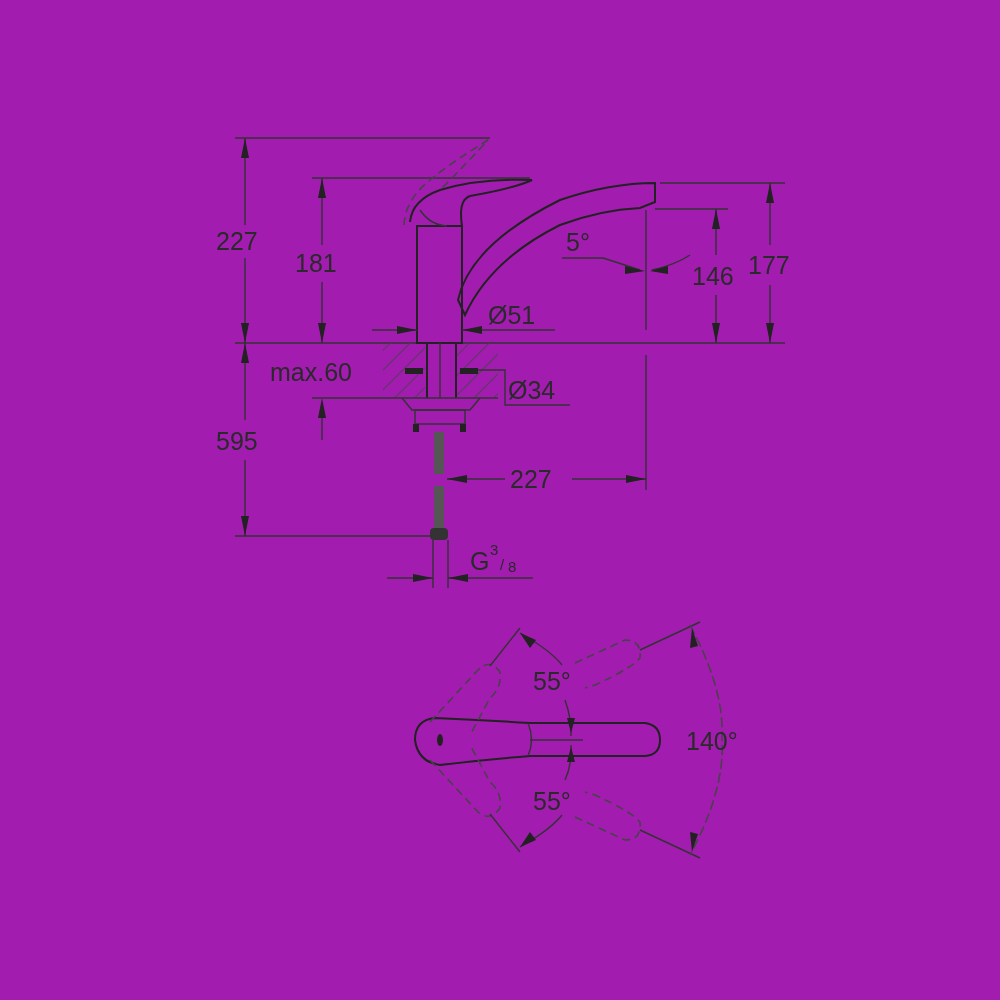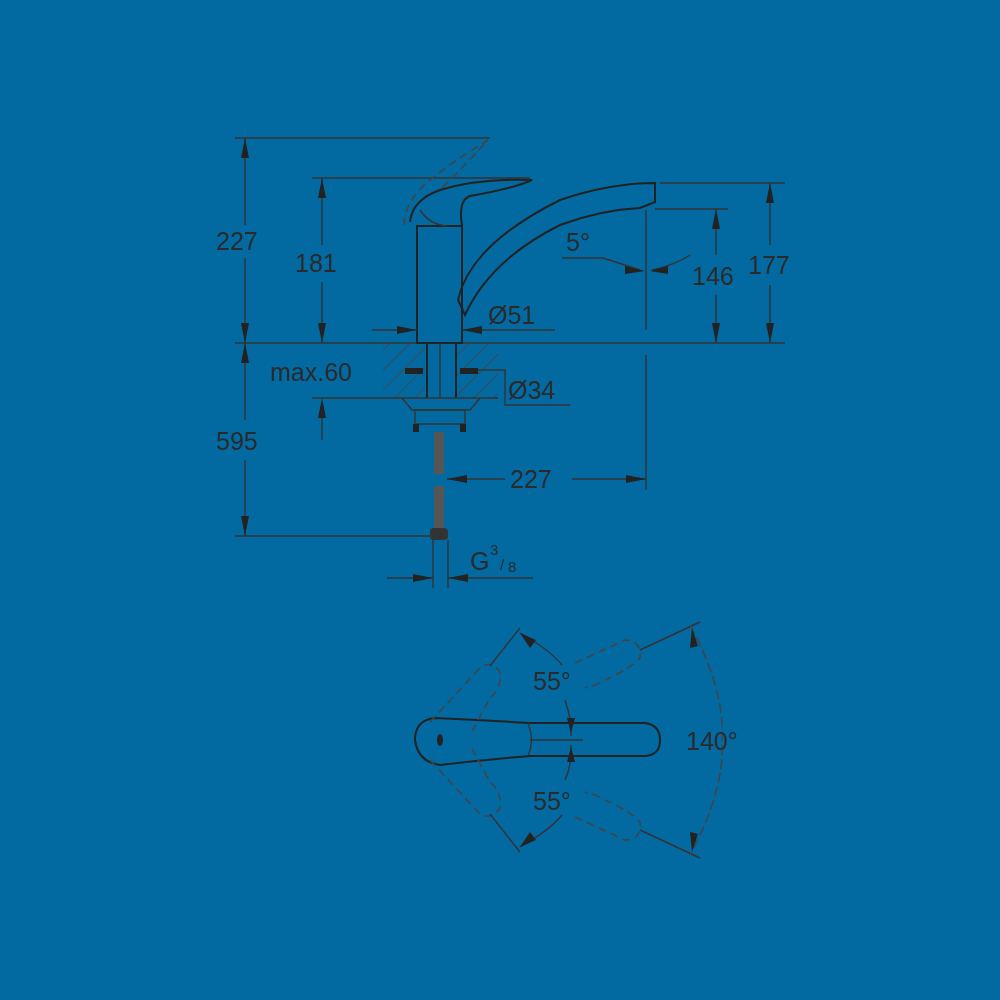--- a/index.html
+++ b/index.html
@@ -1,16 +1,16 @@
 <!DOCTYPE html>
 <html><head>
   <meta charset="utf-8">
   <style>
     html, body { margin: 0; padding: 0; background: #ffffff; }
-    .canvas { position: relative; width: 1000px; height: 1000px; background: #0369a1; overflow: hidden; }
+    .canvas { position: relative; width: 1000px; height: 1000px; background: #a21caf; overflow: hidden; }
     svg { position: absolute; left: 0; top: 0; }
     .dim-text { font-family: "Liberation Sans", sans-serif; font-size: 25px; fill: #2a2a2a; }
     .dim-sup { font-family: "Liberation Sans", sans-serif; font-size: 15px; fill: #2a2a2a; }
     .ln { stroke: #333; stroke-width: 1.4; fill: none; }
     .thick { stroke: #222; stroke-width: 2; fill: none; }
     .dash { stroke: #444; stroke-width: 1.5; fill: none; stroke-dasharray: 8 5; }
     .arrow { fill: #222; }
   </style>
 </head>
 <body>

